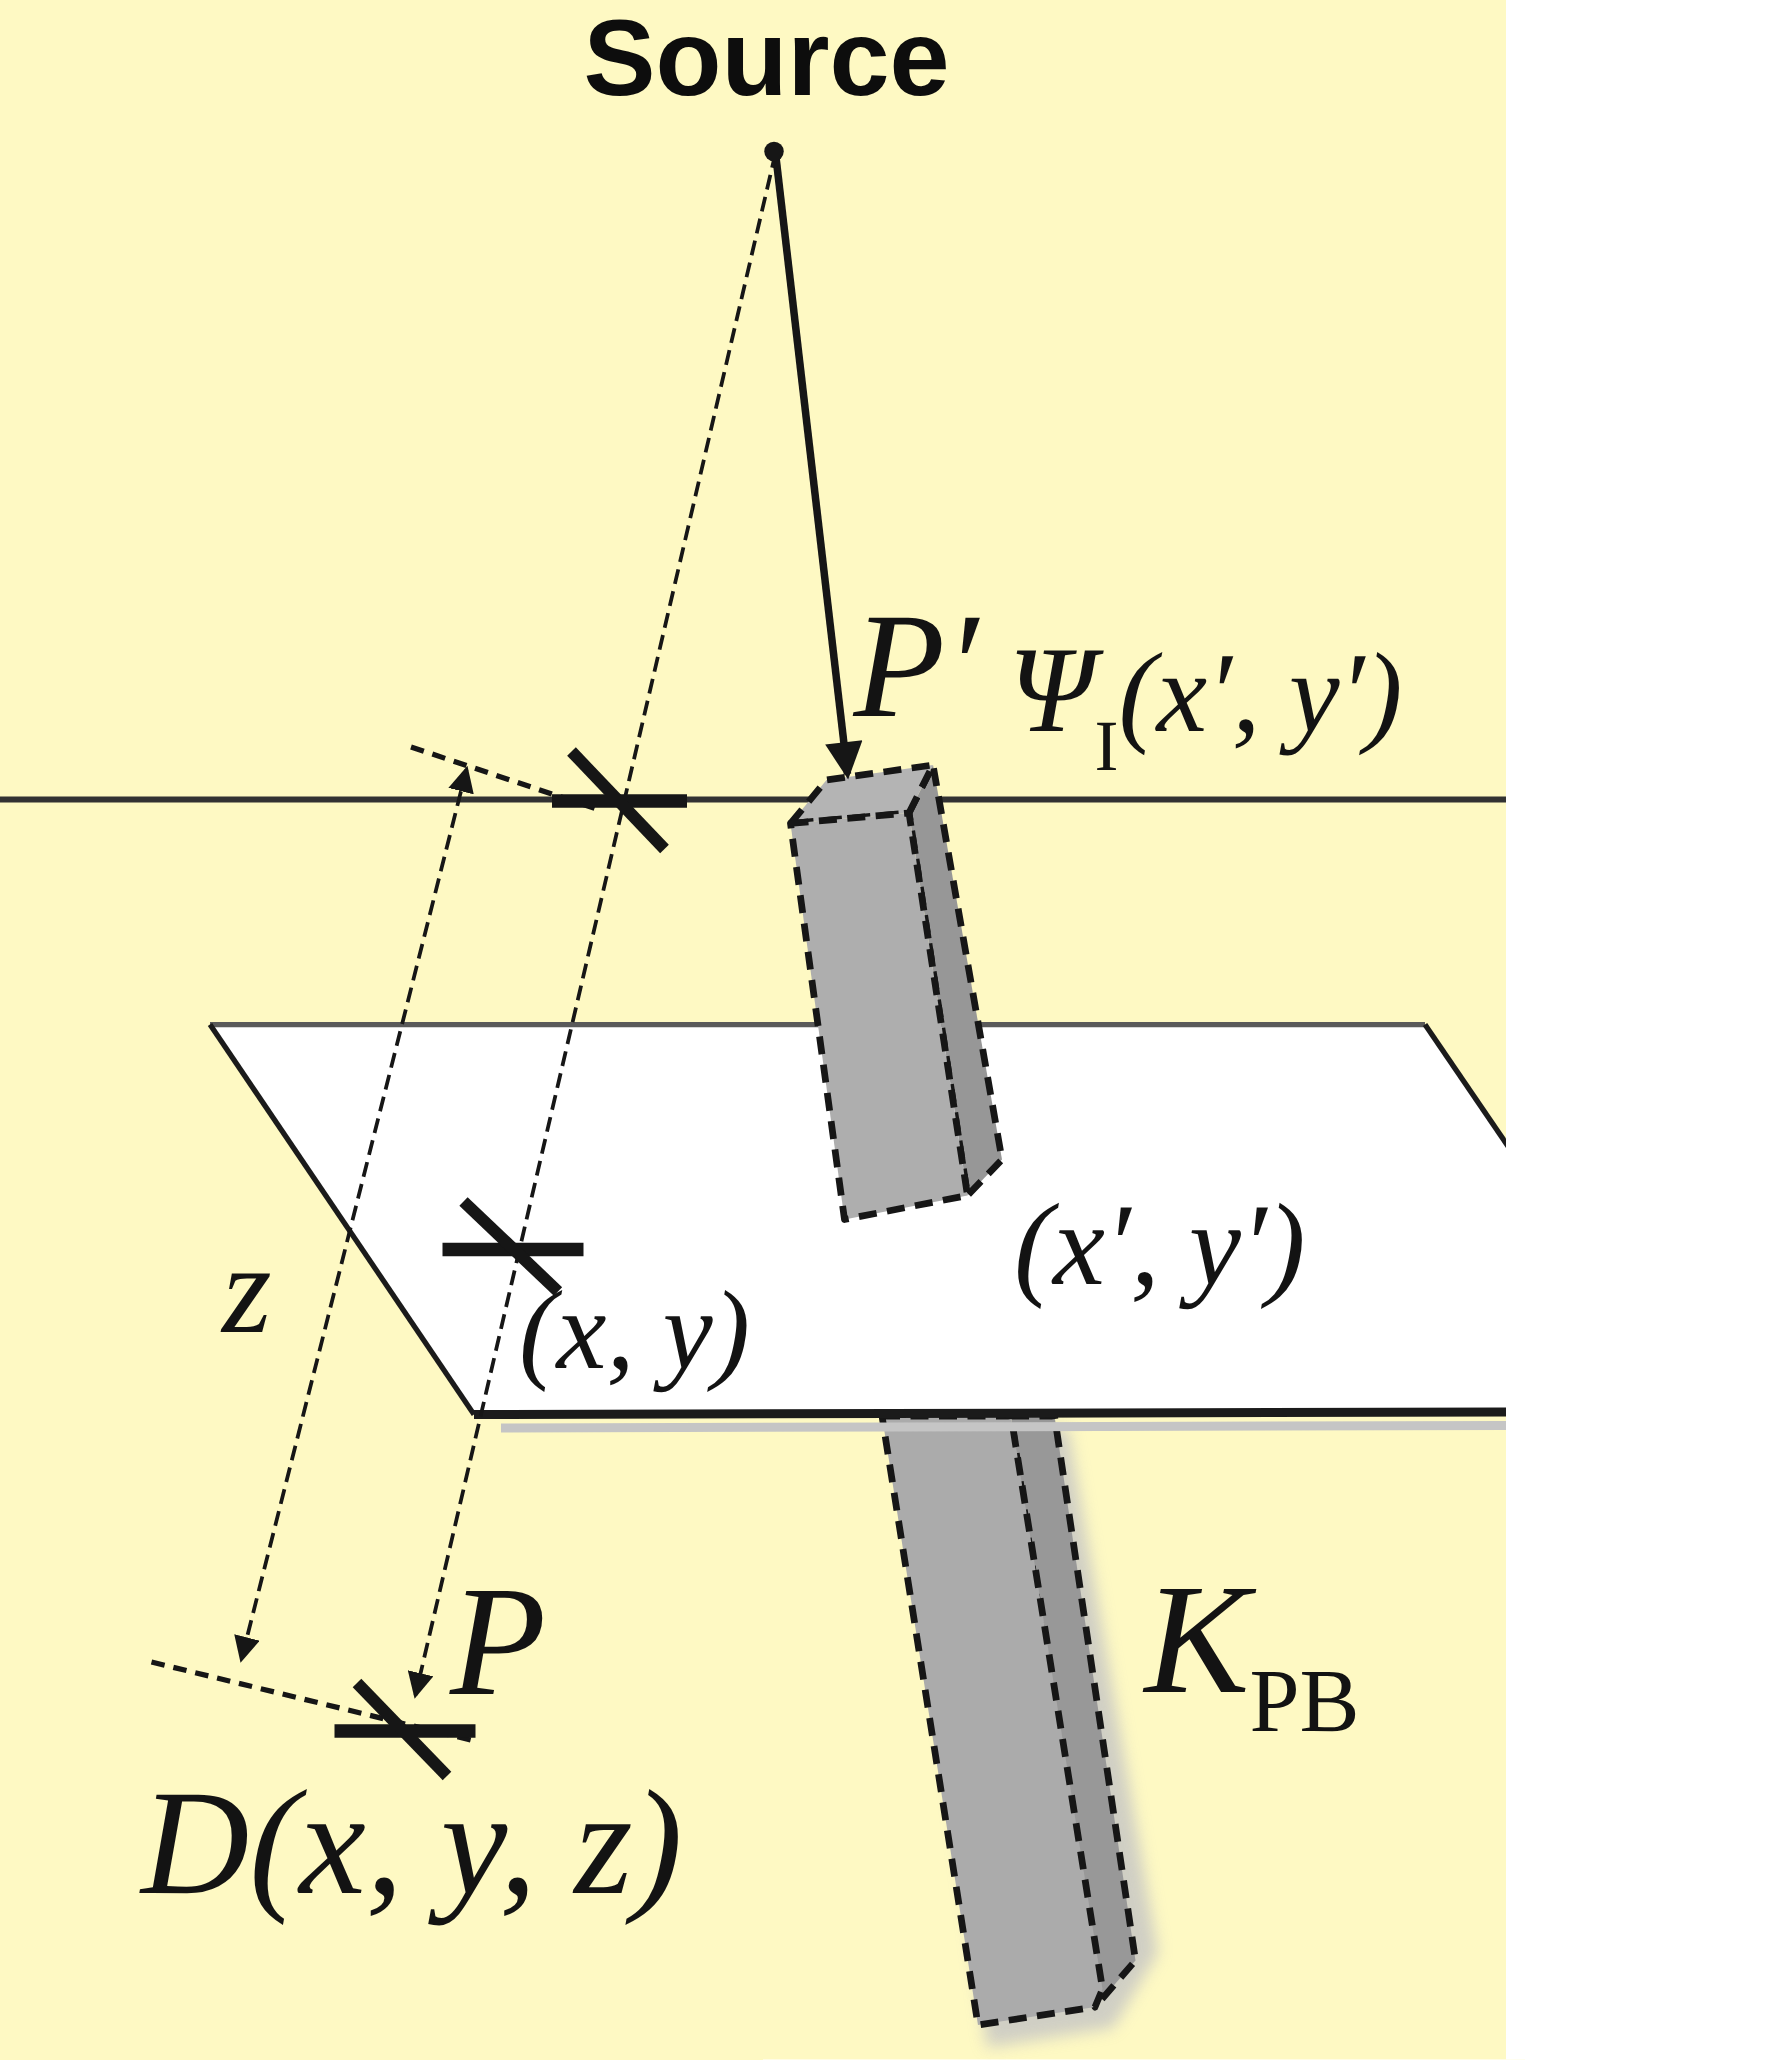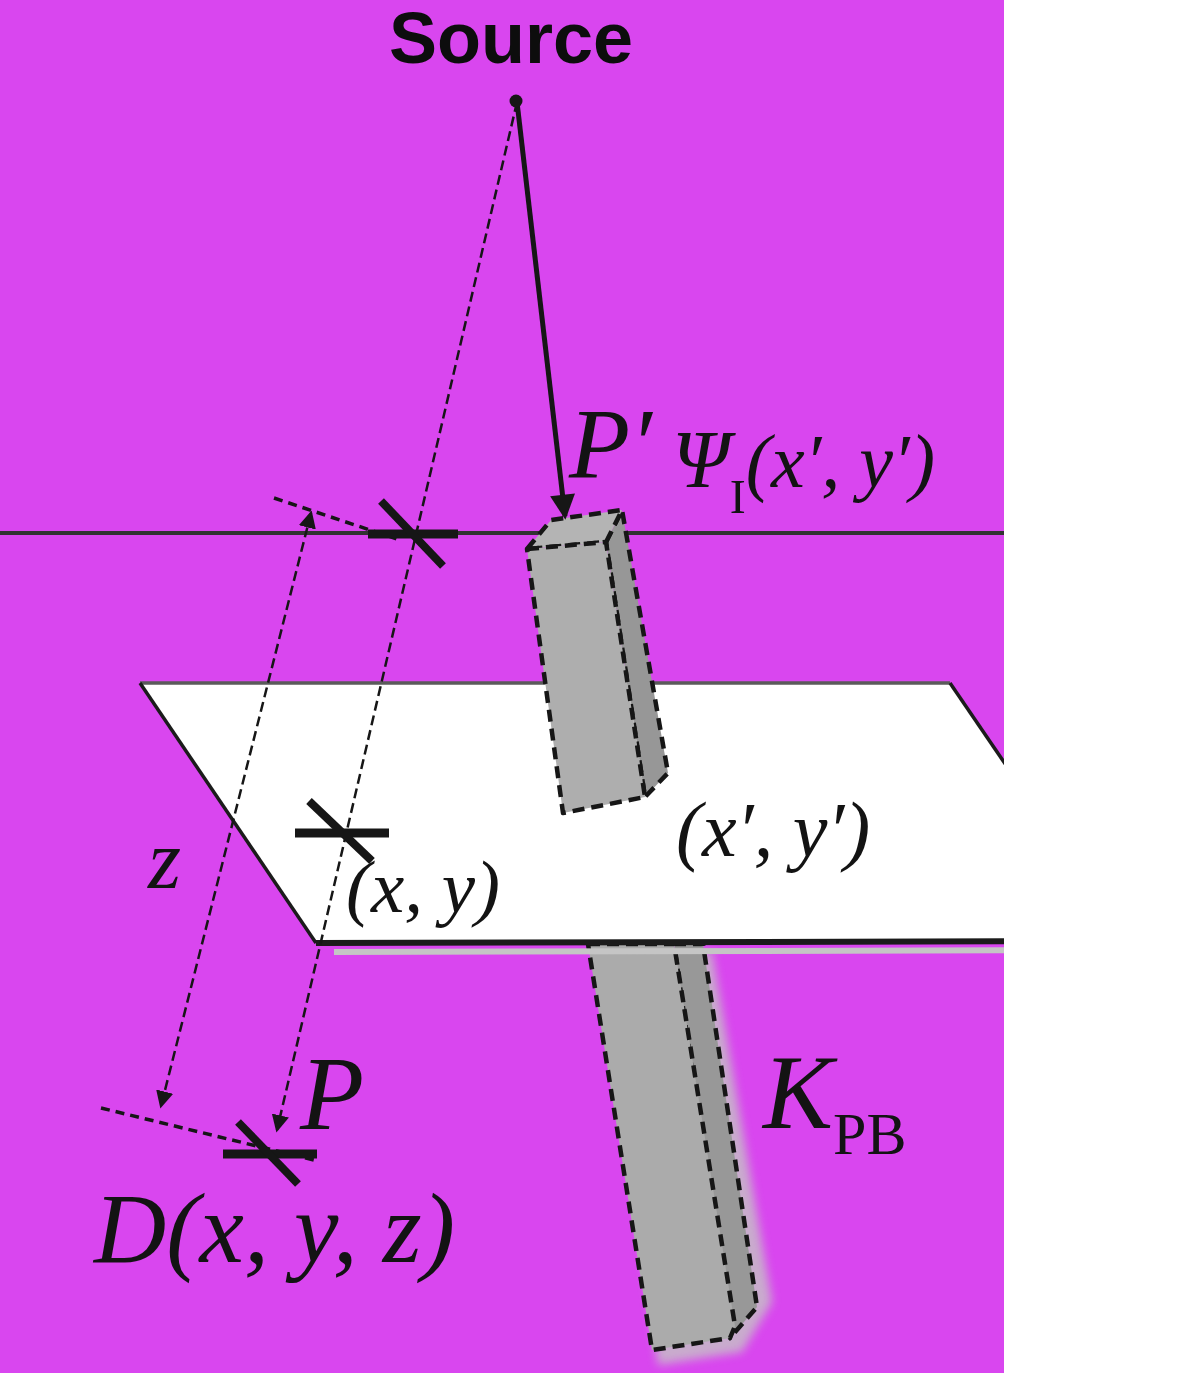--- a/index.html
+++ b/index.html
@@ -1,16 +1,16 @@
 <!DOCTYPE html>
 <html><head>
 <meta charset="utf-8">
 <style>
   html,body{margin:0;padding:0;background:#ffffff;}
-  .stage{position:relative;width:1004px;height:1373px;background:#d946ef;overflow:hidden;
+  .stage{position:relative;width:1004px;height:1373px;background:#fef9c3;overflow:hidden;
          font-family:"Liberation Serif","DejaVu Serif",serif;}
   svg{display:block;}
   .math{font-family:"Liberation Serif","DejaVu Serif",serif;font-style:italic;fill:#131313;}
   .mathsub{font-style:normal;}
   .title-text{font-family:"Liberation Sans","DejaVu Sans",sans-serif;font-weight:700;fill:#0d0d0d;}
 </style>
 </head>
 <body>
 
 <div class="stage">

